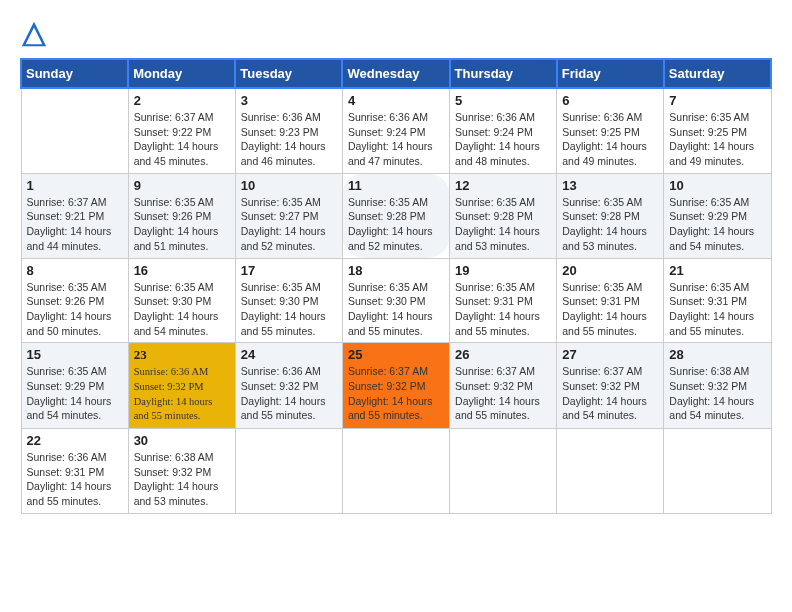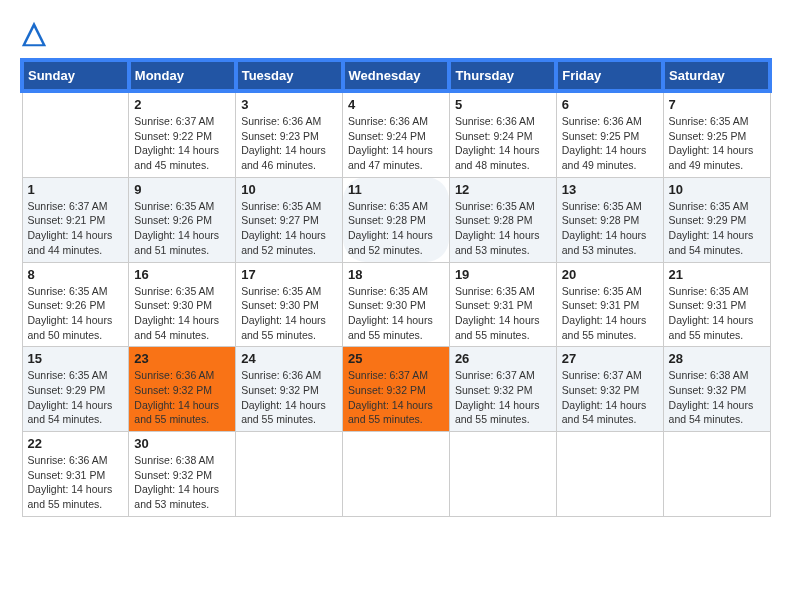--- a/index.html
+++ b/index.html
@@ -52,21 +52,21 @@
       border-collapse: collapse;
       font-size: 11px;
     }
     .calendar-table th {
       background-color: #2255a4;
       color: #fff;
       padding: 6px 4px;
       text-align: left;
       font-size: 13px;
       font-weight: bold;
-      border: 4px solid #3b82f6;
+      border: 2px solid #3b82f6;
     }
     .calendar-table td {
       border: 1px solid #ccc;
       vertical-align: top;
       padding: 4px 5px;
       min-height: 80px;
       width: calc(100% / 7);
       background: #fff;
     }
     .calendar-table tr:nth-child(even) td {
@@ -206,21 +206,21 @@
         <td style="background: rgb(255, 255, 255);">
           <span class="day-number">21</span>
           <div class="day-info">Sunrise: 6:35 AM<br>Sunset: 9:31 PM<br>Daylight: 14 hours<br>and 55 minutes.</div>
         </td>
       </tr>
       <tr>
         <td style="background: rgb(240, 244, 248);">
           <span class="day-number">15</span>
           <div class="day-info">Sunrise: 6:35 AM<br>Sunset: 9:29 PM<br>Daylight: 14 hours<br>and 54 minutes.</div>
         </td>
-        <td style="background: #f97316;">
+        <td style="background: #eab308; font-family: Liberation Serif, serif;">
           <span class="day-number">23</span>
           <div class="day-info">Sunrise: 6:36 AM<br>Sunset: 9:32 PM<br>Daylight: 14 hours<br>and 55 minutes.</div>
         </td>
         <td style="background: rgb(240, 244, 248);">
           <span class="day-number">24</span>
           <div class="day-info">Sunrise: 6:36 AM<br>Sunset: 9:32 PM<br>Daylight: 14 hours<br>and 55 minutes.</div>
         </td>
         <td style="background: #f97316; margin-left: 17px;">
           <span class="day-number">25</span>
           <div class="day-info">Sunrise: 6:37 AM<br>Sunset: 9:32 PM<br>Daylight: 14 hours<br>and 55 minutes.</div>

